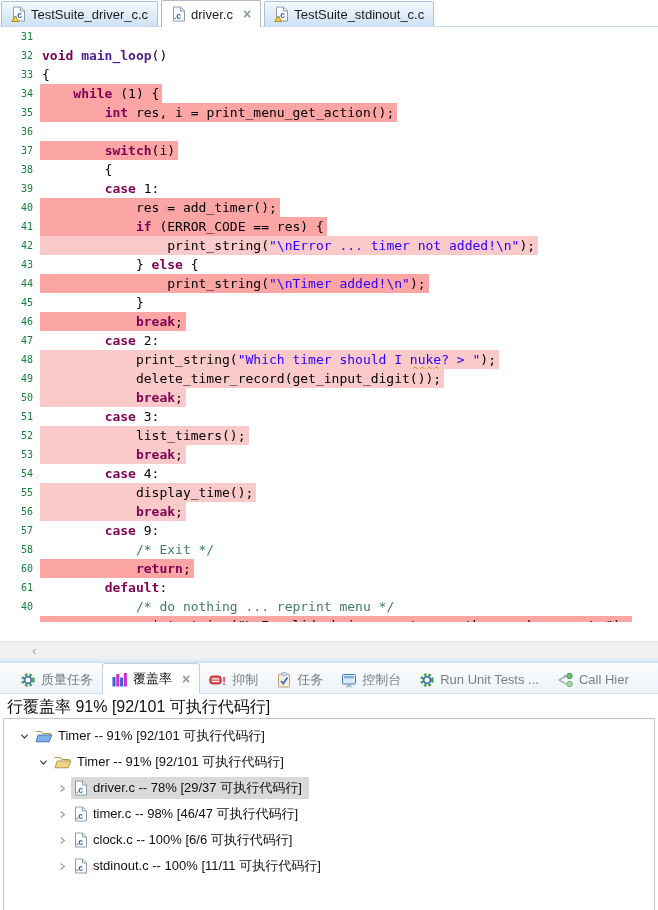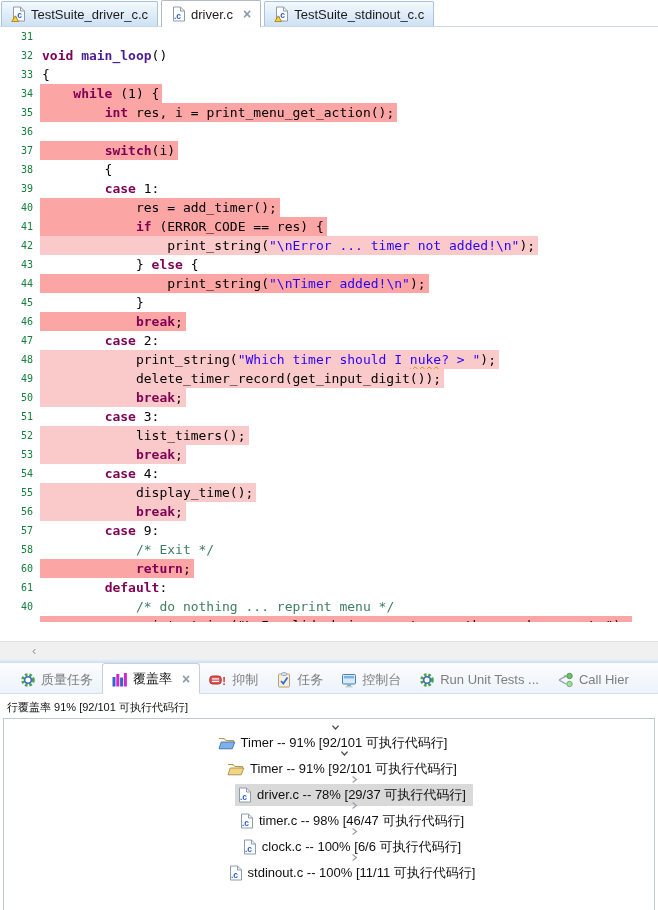--- a/index.html
+++ b/index.html
@@ -40,23 +40,23 @@
   .sash{height:4px;flex:none;background:linear-gradient(#EAF2FA,#CBDEF0);}
   
   .ptabs{height:30px;flex:none;display:flex;align-items:flex-end;
          background:linear-gradient(#FCFDFE,#ECF3FA);border-bottom:1px solid #D5DFE9;
          padding-left:11px;white-space:nowrap;}
   .ptab{display:flex;align-items:center;gap:5px;height:27px;padding:0 9px;
         font-size:13px;color:#7E7E7E;}
   .ptab.active{background:#fff;border:1px solid #C9CFD8;border-bottom:1px solid #fff;
         border-radius:3px 3px 0 0;color:#101010;margin-bottom:-1px;height:29px;z-index:2;}
   
-  .summary{height:24px;line-height:26px;flex:none;font-size:11px;color:#111;padding-left:7px;background:#fff;}
+  .summary{height:24px;line-height:26px;flex:none;font-size:16px;color:#111;padding-left:7px;background:#fff;}
   .tree{flex:1;margin:0 3px;border:1px solid #C0C8D0;border-bottom:none;background:#fff;padding-top:4px;overflow:hidden;}
-  .trow{height:26px;display:flex;align-items:center;font-size:13px;color:#101010;white-space:nowrap;flex-direction:column;}
+  .trow{height:26px;display:flex;align-items:center;font-size:13px;color:#101010;white-space:nowrap;}
   .chev{width:17px;flex:none;display:inline-flex;justify-content:center;cursor:pointer;}
   .tsel{display:inline-flex;align-items:center;gap:5px;padding:2px 7px 2px 2px;border-radius:1px;}
   .trow.sel .tsel{background:#D9D9D9;}
 </style>
 </head>
 <body>
 
 <div class="etabs">
     <div class="etab">
       <span class="icon">

